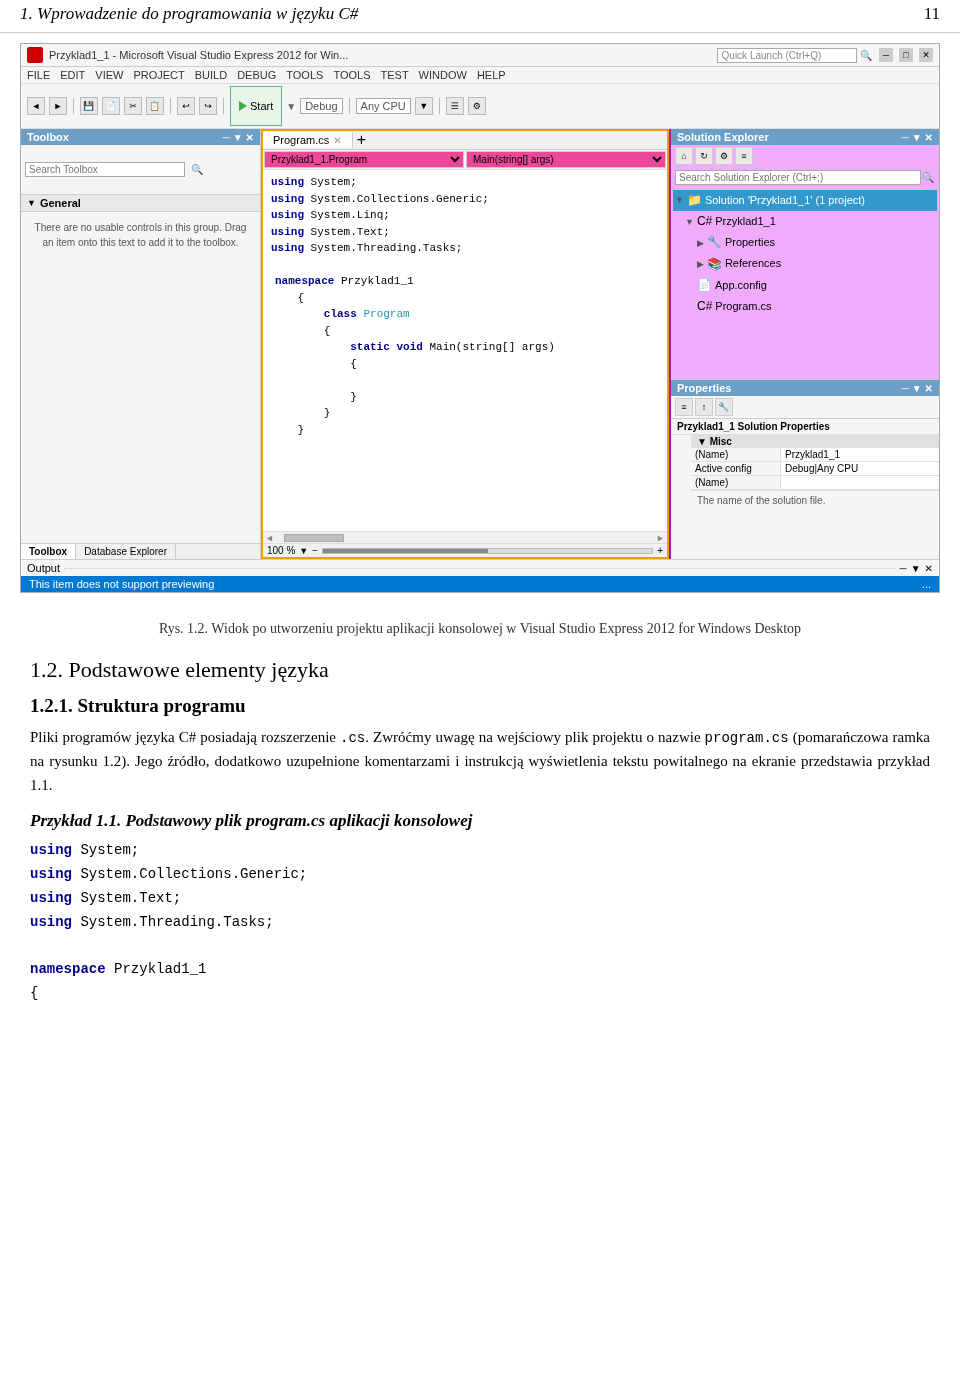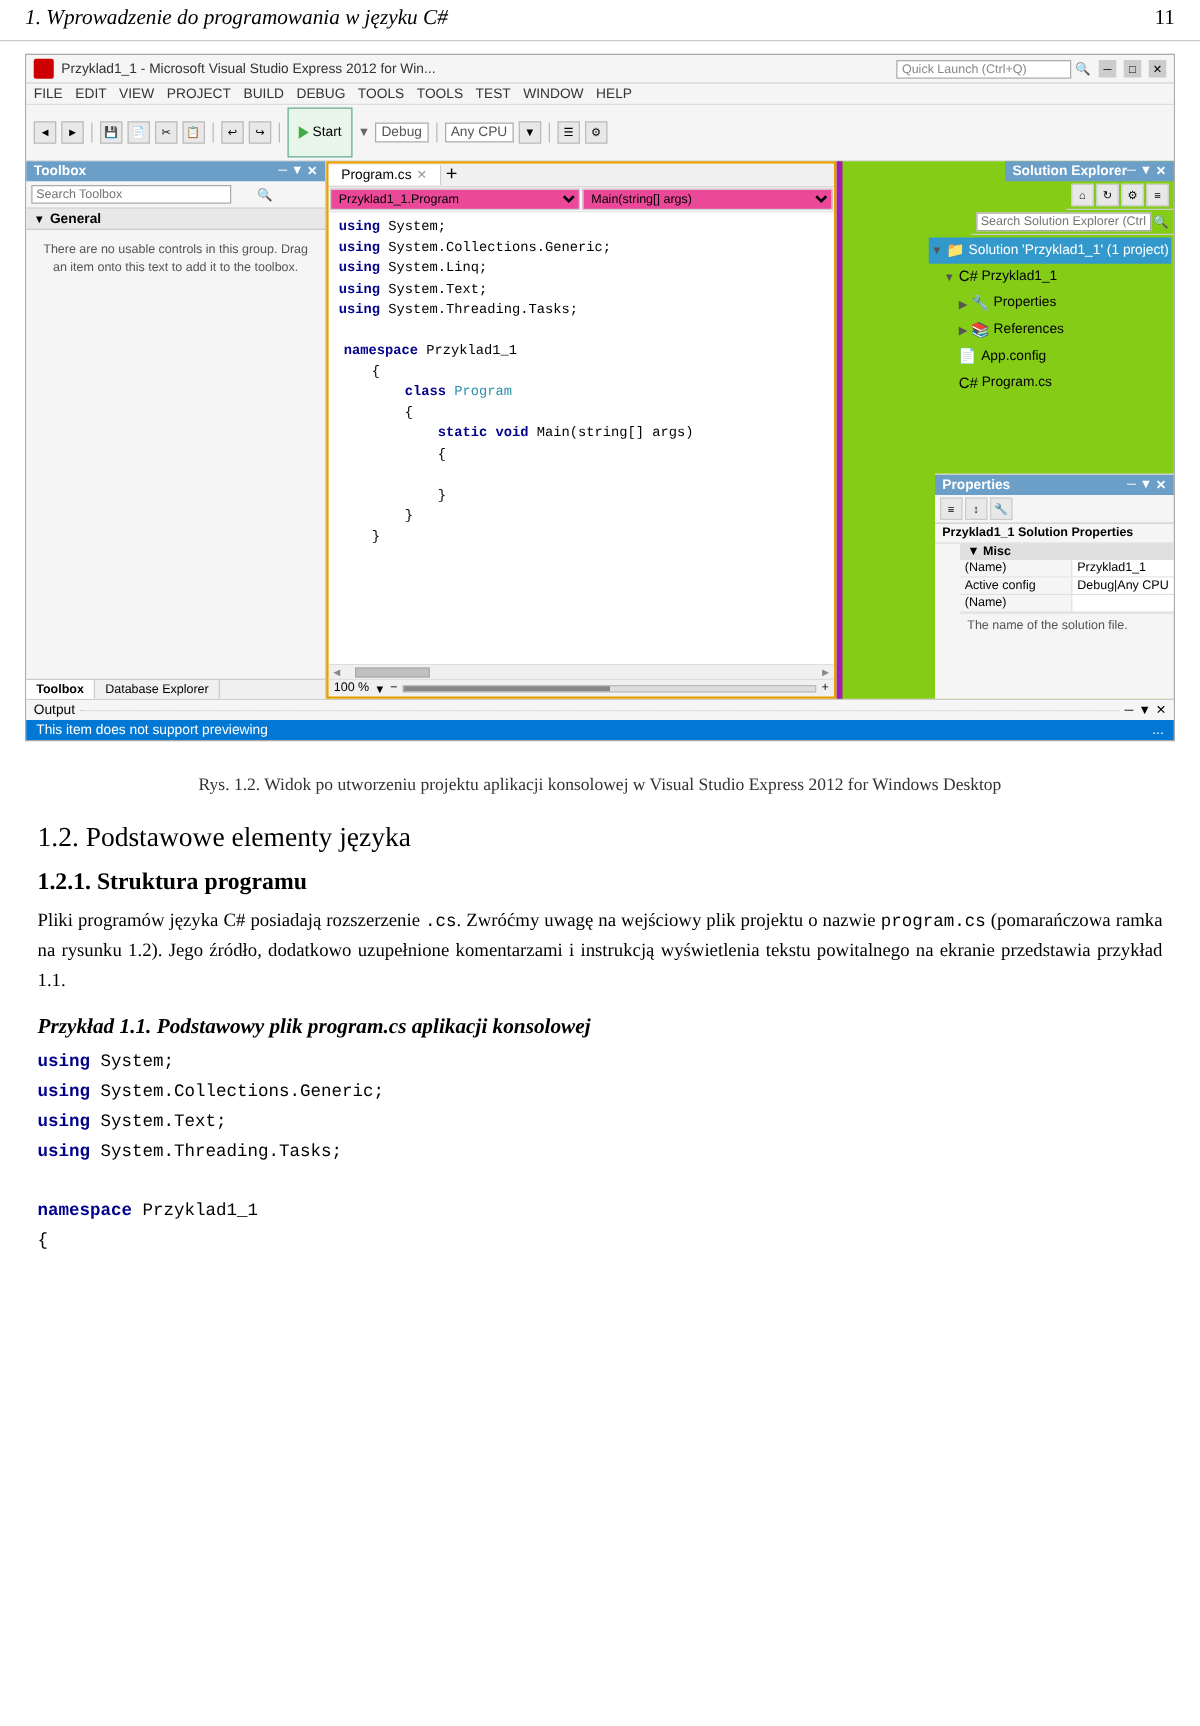--- a/index.html
+++ b/index.html
@@ -170,25 +170,25 @@
       display: flex;
       justify-content: space-between;
       align-items: center;
     }
     .vs-panel-pins {
       display: flex;
       gap: 3px;
       font-size: 10px;
     }
     .vs-toolbox-search {
-      padding: 3px 4px;
+      padding: 17px 4px;
       border-bottom: 1px solid #ccc;
       display: flex;
       align-items: center;
-      gap: 21px;
+      gap: 6px;
     }
     .vs-toolbox-search input {
       border: 1px solid #aaa;
       padding: 1px 3px;
       font-size: 10px;
       width: 160px;
       background: #fff;
     }
     .vs-toolbox-section {
       background: #e8e8e8;
@@ -302,25 +302,24 @@
       font-size: 10px;
       display: flex;
       align-items: center;
       gap: 4px;
     }
 
     
     .vs-solution {
       width: 270px;
       min-width: 270px;
-      background: #84cc16;
-      border-left: 5px solid #a21caf;
+      background: #f0abfc;
+      border-left: 2px solid #a21caf;
       display: flex;
       flex-direction: column;
-      align-items: flex-end;
     }
     .vs-solution-search {
       padding: 2px 4px;
       border-bottom: 1px solid #ccc;
       display: flex;
       align-items: center;
       gap: 2px;
     }
     .vs-solution-search input {
       border: 1px solid #aaa;

